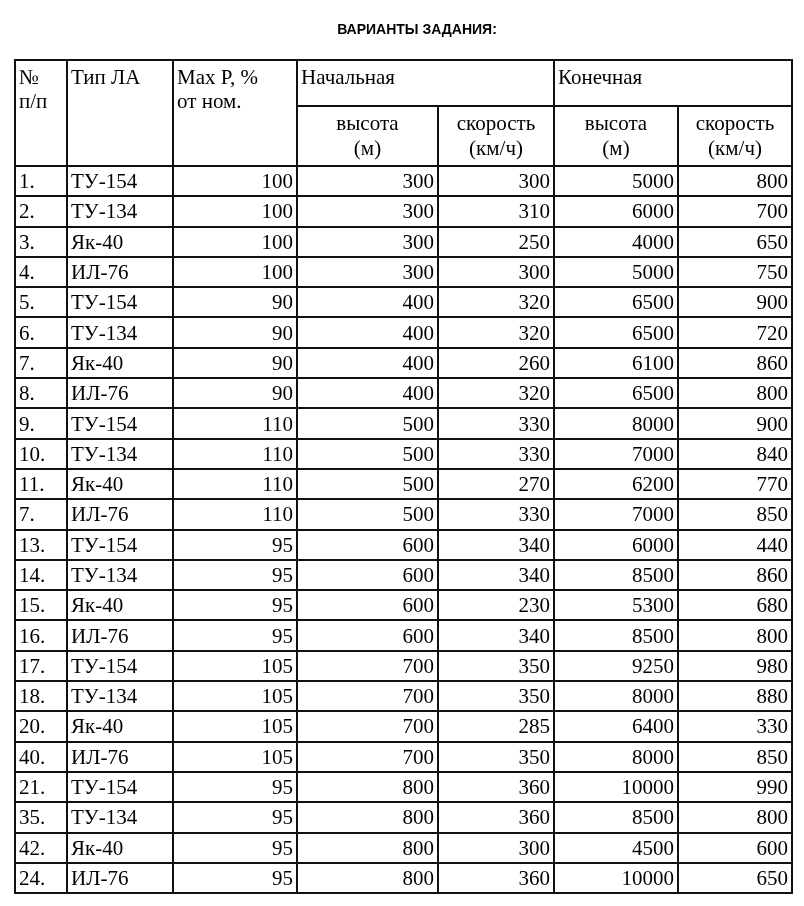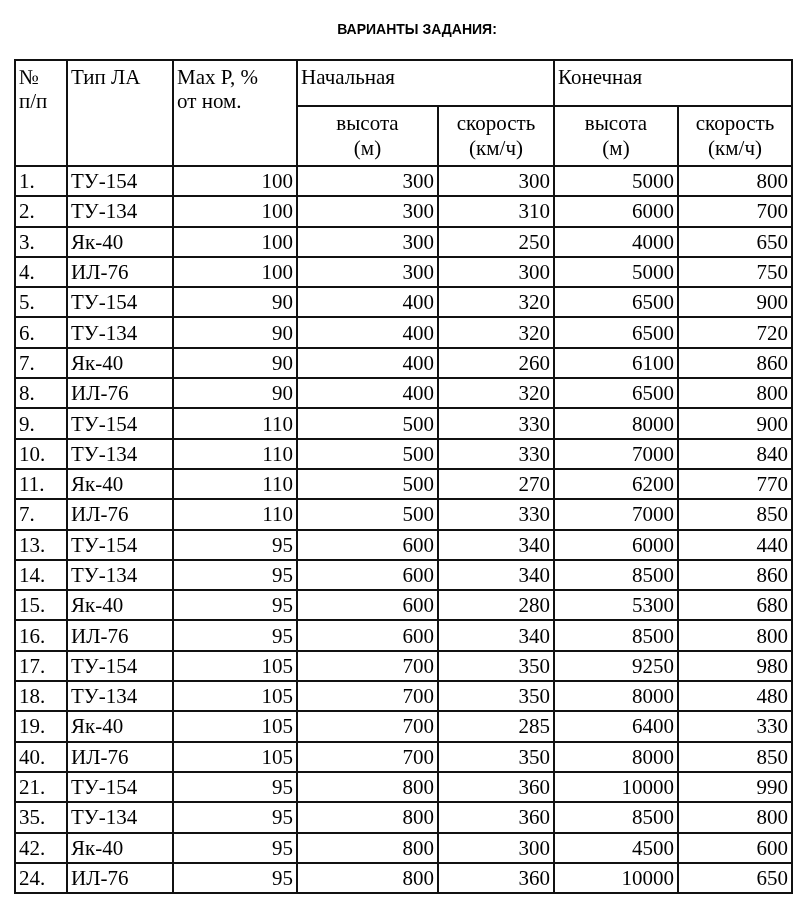--- a/index.html
+++ b/index.html
@@ -203,21 +203,21 @@
         <td class="val">600</td>
         <td class="val">340</td>
         <td class="val">8500</td>
         <td class="val">860</td>
       </tr>
       <tr class="row">
         <td class="num">15.</td>
         <td class="type">Як-40</td>
         <td class="val">95</td>
         <td class="val">600</td>
-        <td class="val">280</td>
+        <td class="val">230</td>
         <td class="val">5300</td>
         <td class="val">680</td>
       </tr>
       <tr class="row">
         <td class="num">16.</td>
         <td class="type">ИЛ-76</td>
         <td class="val">95</td>
         <td class="val">600</td>
         <td class="val">340</td>
         <td class="val">8500</td>
@@ -232,24 +232,24 @@
         <td class="val">9250</td>
         <td class="val">980</td>
       </tr>
       <tr class="row">
         <td class="num">18.</td>
         <td class="type">ТУ-134</td>
         <td class="val">105</td>
         <td class="val">700</td>
         <td class="val">350</td>
         <td class="val">8000</td>
-        <td class="val">480</td>
-      </tr>
-      <tr class="row">
-        <td class="num">19.</td>
+        <td class="val">880</td>
+      </tr>
+      <tr class="row">
+        <td class="num">20.</td>
         <td class="type">Як-40</td>
         <td class="val">105</td>
         <td class="val">700</td>
         <td class="val">285</td>
         <td class="val">6400</td>
         <td class="val">330</td>
       </tr>
       <tr class="row">
         <td class="num">40.</td>
         <td class="type">ИЛ-76</td>

